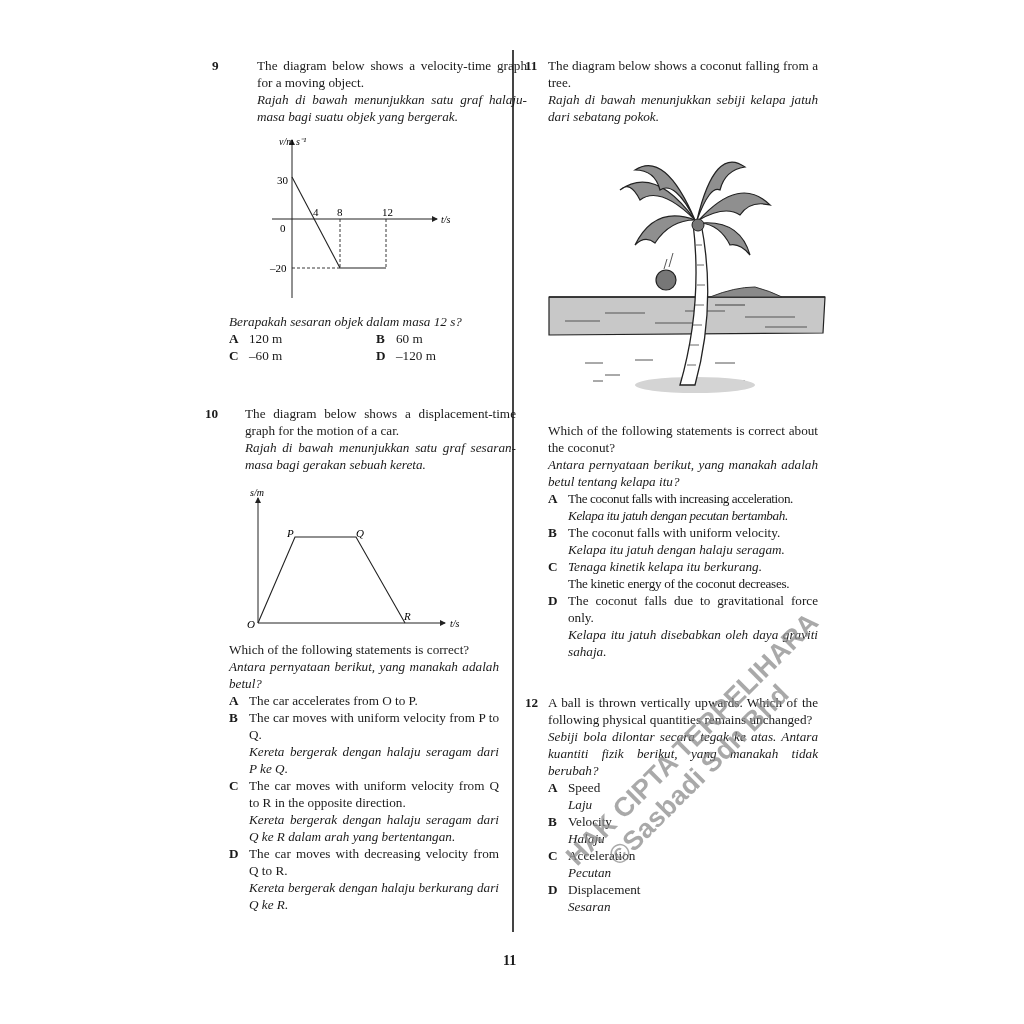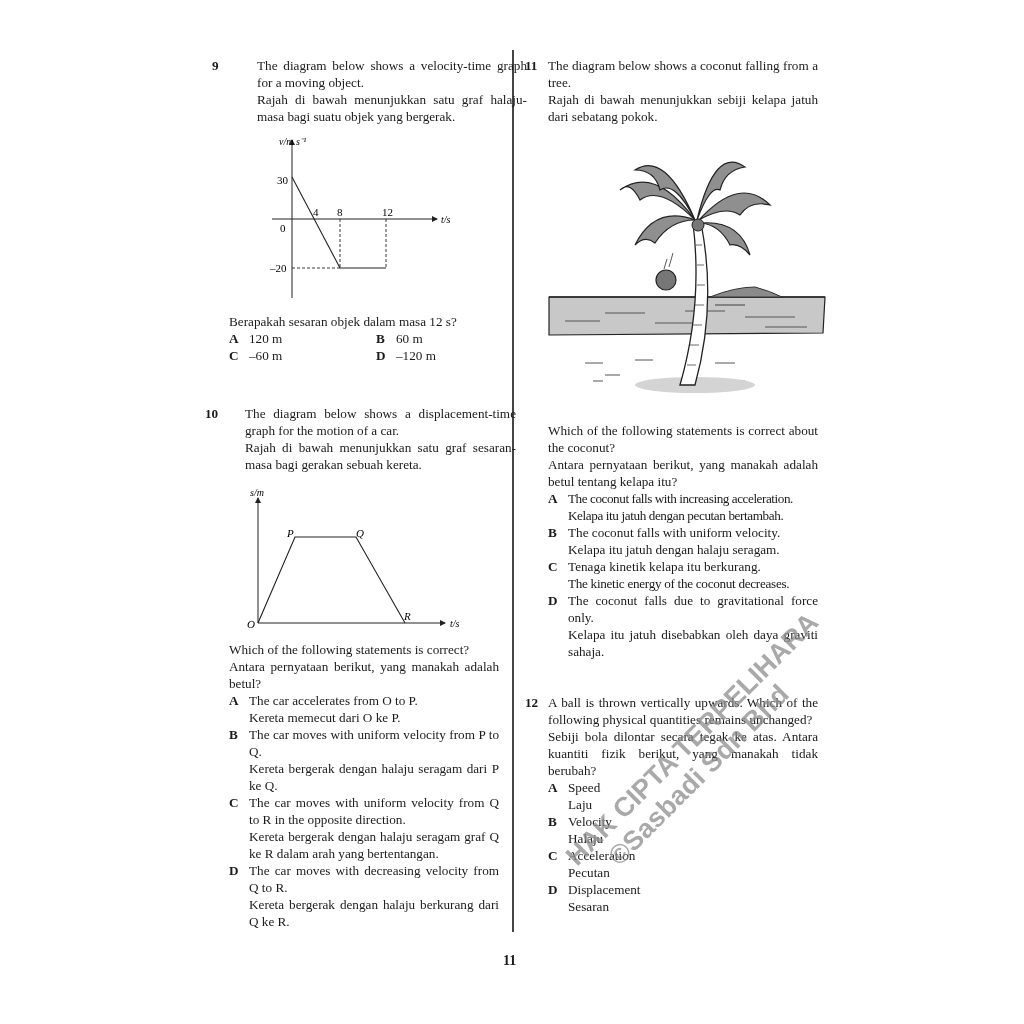--- a/index.html
+++ b/index.html
@@ -2,21 +2,21 @@
 <html><head>
 <meta charset="utf-8">
 <style>
   html, body { margin:0; padding:0; background:#ffffff; }
   body { width:1024px; height:1024px; position:relative; overflow:hidden;
          font-family:"Liberation Serif", "DejaVu Serif", serif; color:#1a1a1a; font-size:13.2px; line-height:17px; }
   .col { position:absolute; }
   .divider { position:absolute; left:512px; top:50px; width:1.5px; height:882px; background:#444; }
   .qnum { position:absolute; font-weight:bold; }
   .p { text-align:justify; margin:0; }
-  .it { }
+  .it { font-style:italic; }
   .opt { position:relative; padding-left:20px; }
   .opt .lbl { position:absolute; left:0; top:0; font-weight:bold; }
   .grid2 { display:grid; grid-template-columns:147px 140px; }
   .grid2 .cell { position:relative; padding-left:20px; }
   .grid2 .lbl { position:absolute; left:0; font-weight:bold; }
   svg text { font-family:"Liberation Serif", serif; }
   .pagenum { position:absolute; left:503px; top:952px; font-weight:bold; font-size:14px; }
   .watermark { position:absolute; left:560px; top:850px; transform:rotate(-45deg); transform-origin:left top;
                font-family:"Liberation Sans", "DejaVu Sans", sans-serif; font-weight:bold; color:rgba(140,140,140,0.75);
                font-size:27px; line-height:30px; white-space:nowrap; }
@@ -93,31 +93,30 @@
     <text x="116" y="57" font-size="11" font-style="italic">Q</text>
     <text x="164" y="140" font-size="11" font-style="italic">R</text>
   </svg>
 
   <div class="col" style="left:229px; top:641px; width:270px;">
     <p class="p">Which of the following statements is correct?</p>
     <p class="p it">Antara pernyataan berikut, yang manakah adalah betul?</p>
     <div class="opt">
       <span class="lbl">A</span>
       <p class="p">The car accelerates from O to P.</p>
-      <p class="p it">Kereta memecut dari O ke P.</p>
     </div>
     <div class="opt">
       <span class="lbl">B</span>
       <p class="p">The car moves with uniform velocity from P to Q.</p>
       <p class="p it">Kereta bergerak dengan halaju seragam dari P ke Q.</p>
     </div>
     <div class="opt">
       <span class="lbl">C</span>
       <p class="p">The car moves with uniform velocity from Q to R in the opposite direction.</p>
-      <p class="p it">Kereta bergerak dengan halaju seragam graf Q ke R dalam arah yang bertentangan.</p>
+      <p class="p it">Kereta bergerak dengan halaju seragam dari Q ke R dalam arah yang bertentangan.</p>
     </div>
     <div class="opt">
       <span class="lbl">D</span>
       <p class="p">The car moves with decreasing velocity from Q to R.</p>
       <p class="p it">Kereta bergerak dengan halaju berkurang dari Q ke R.</p>
     </div>
   </div>
 </div>
 
 <div>

